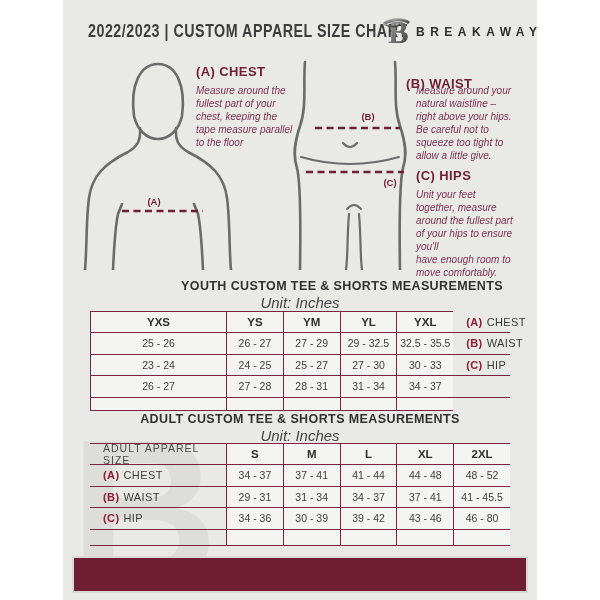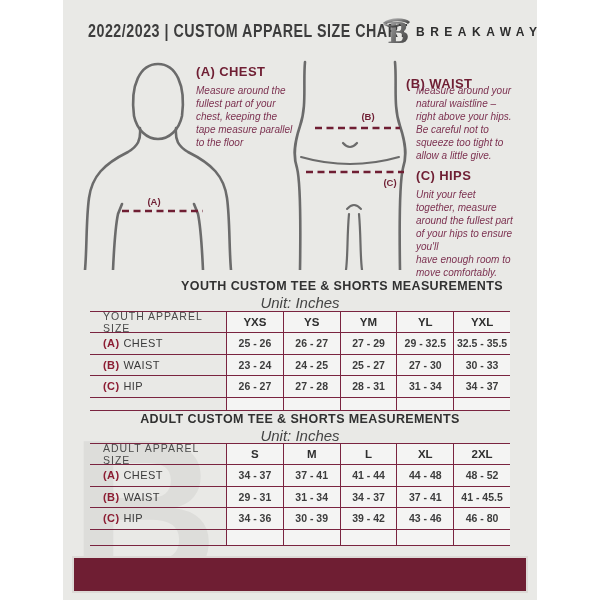--- a/index.html
+++ b/index.html
@@ -47,21 +47,21 @@
     display:grid;grid-template-columns:136px repeat(5,56.8px);
   }
   .tbl .cell{
     display:flex;align-items:center;justify-content:center;
     border-bottom:1.5px solid #7a2440;
     font-size:10.5px;color:#3d3d3d;
     background:rgba(255,255,255,.5);
     min-height:0;
   }
   .tbl .cell.top{border-top:1.5px solid #7a2440;}
-  .tbl .cell.vline{border-left:1px solid #7a2440;font-weight:bold;}
+  .tbl .cell.vline{border-left:1px solid #7a2440;}
   .tbl .cell.lab{
     justify-content:flex-start;padding-left:13px;background:transparent;
     letter-spacing:.4px;
   }
   .tbl .cell.colhead{font-weight:700;font-size:11.5px;color:#2f2f2f;}
   .tbl .cell.lab.head{font-size:10.5px;letter-spacing:1px;color:#4a4a4a;}
   .tbl .key{font-weight:700;color:#8c1d33;margin-right:4px;font-size:11px;}
   .tbl .nm{font-size:11px;color:#3a3a3a;}
   .tbl .cell.empty{min-height:0;background:rgba(255,255,255,.5);}
   .tbl .cell.empty.lab{background:transparent;}
@@ -153,21 +153,20 @@
 around the fullest part
 of your hips to ensure
 you'll
 have enough room to
 move comfortably.</div>
 
 <div class="tbl-title" style="top:279px;padding-left:42px;">YOUTH CUSTOM TEE &amp; SHORTS MEASUREMENTS</div>
 <div class="tbl-unit" style="top:294px;">Unit: Inches</div>
 
 <div class="tbl" style="top:311px;grid-template-rows:22px 21.5px 21.5px 21.5px 13px;">
-  <div class="cell lab head top">YOUTH APPAREL SIZE</div>
   <div class="cell colhead top vline">YXS</div>
   <div class="cell colhead top vline">YS</div>
   <div class="cell colhead top vline">YM</div>
   <div class="cell colhead top vline">YL</div>
   <div class="cell colhead top vline">YXL</div>
 
   <div class="cell lab">
     <span class="key">(A)</span>
     <span class="nm">CHEST</span>
   </div>

